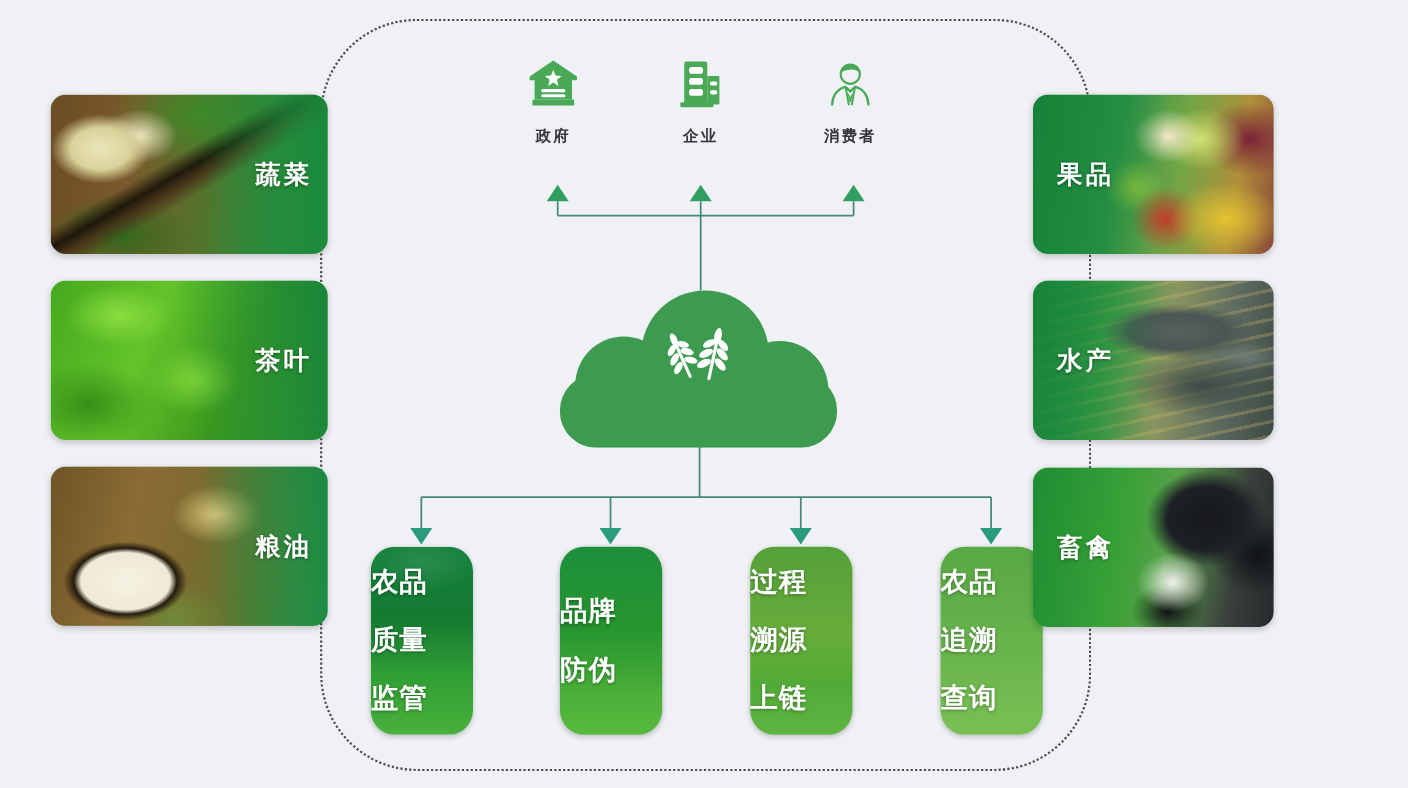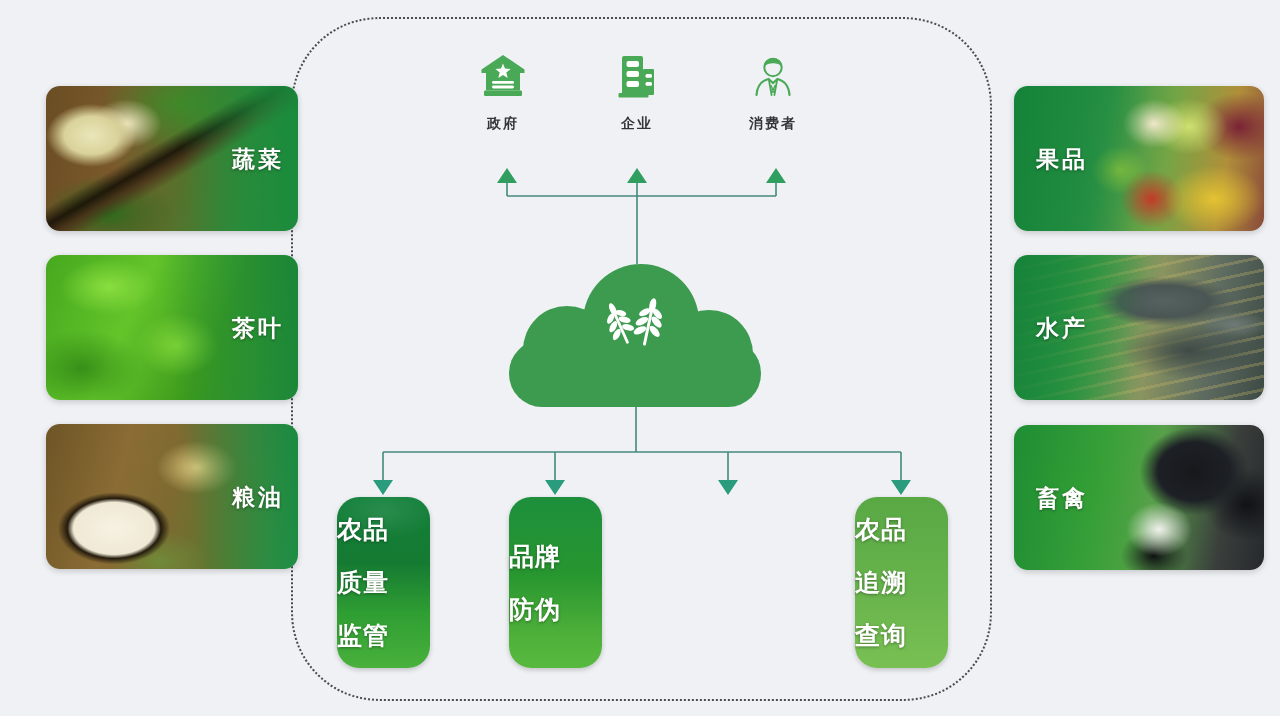--- a/index.html
+++ b/index.html
@@ -53,21 +53,21 @@
     linear-gradient(180deg,#55a03a 0%,#67ac3b 45%,#52ab36 72%,#5fb442 100%); }
   .fn4 { left:855px; background:
     linear-gradient(180deg,#58a844 0%,#68b44c 55%,#79c053 100%); }
 
   
   .card {
     position:absolute; width:252px; height:145px; border-radius:14px; overflow:hidden;
     box-shadow:0 2px 6px rgba(0,0,0,.18);
     text-align:center;
   }
-  .card.right-col { left:1014px; width:250px; }
+  .card.right-col { left:939px; width:219px; }
   .card.left-col { left:46px; }
   .card .c-label {
     position:absolute; top:50%; transform:translateY(-50%);
     color:#fff; font-size:23px; font-weight:bold; letter-spacing:3px;
     text-shadow:0 1px 3px rgba(0,0,0,.4); white-space:nowrap;
   }
   .card.left-col .c-label { right:14px; }
   .card.right-col .c-label { left:22px; }
 
   .photo-veg { background:
@@ -220,20 +220,25 @@
 
   <div class="fn-box fn1">
     <span>农品</span>
     <span>质量</span>
     <span>监管</span>
   </div>
   <div class="fn-box fn2">
     <span>品牌</span>
     <span>防伪</span>
   </div>
+  <div class="fn-box fn3">
+    <span>过程</span>
+    <span>溯源</span>
+    <span>上链</span>
+  </div>
   <div class="fn-box fn4">
     <span>农品</span>
     <span>追溯</span>
     <span>查询</span>
   </div>
 
   <div class="card left-col photo-veg" style="top:86px">
     <span class="c-label">蔬菜</span>
   </div>
   <div class="card left-col photo-tea" style="top:255px">

